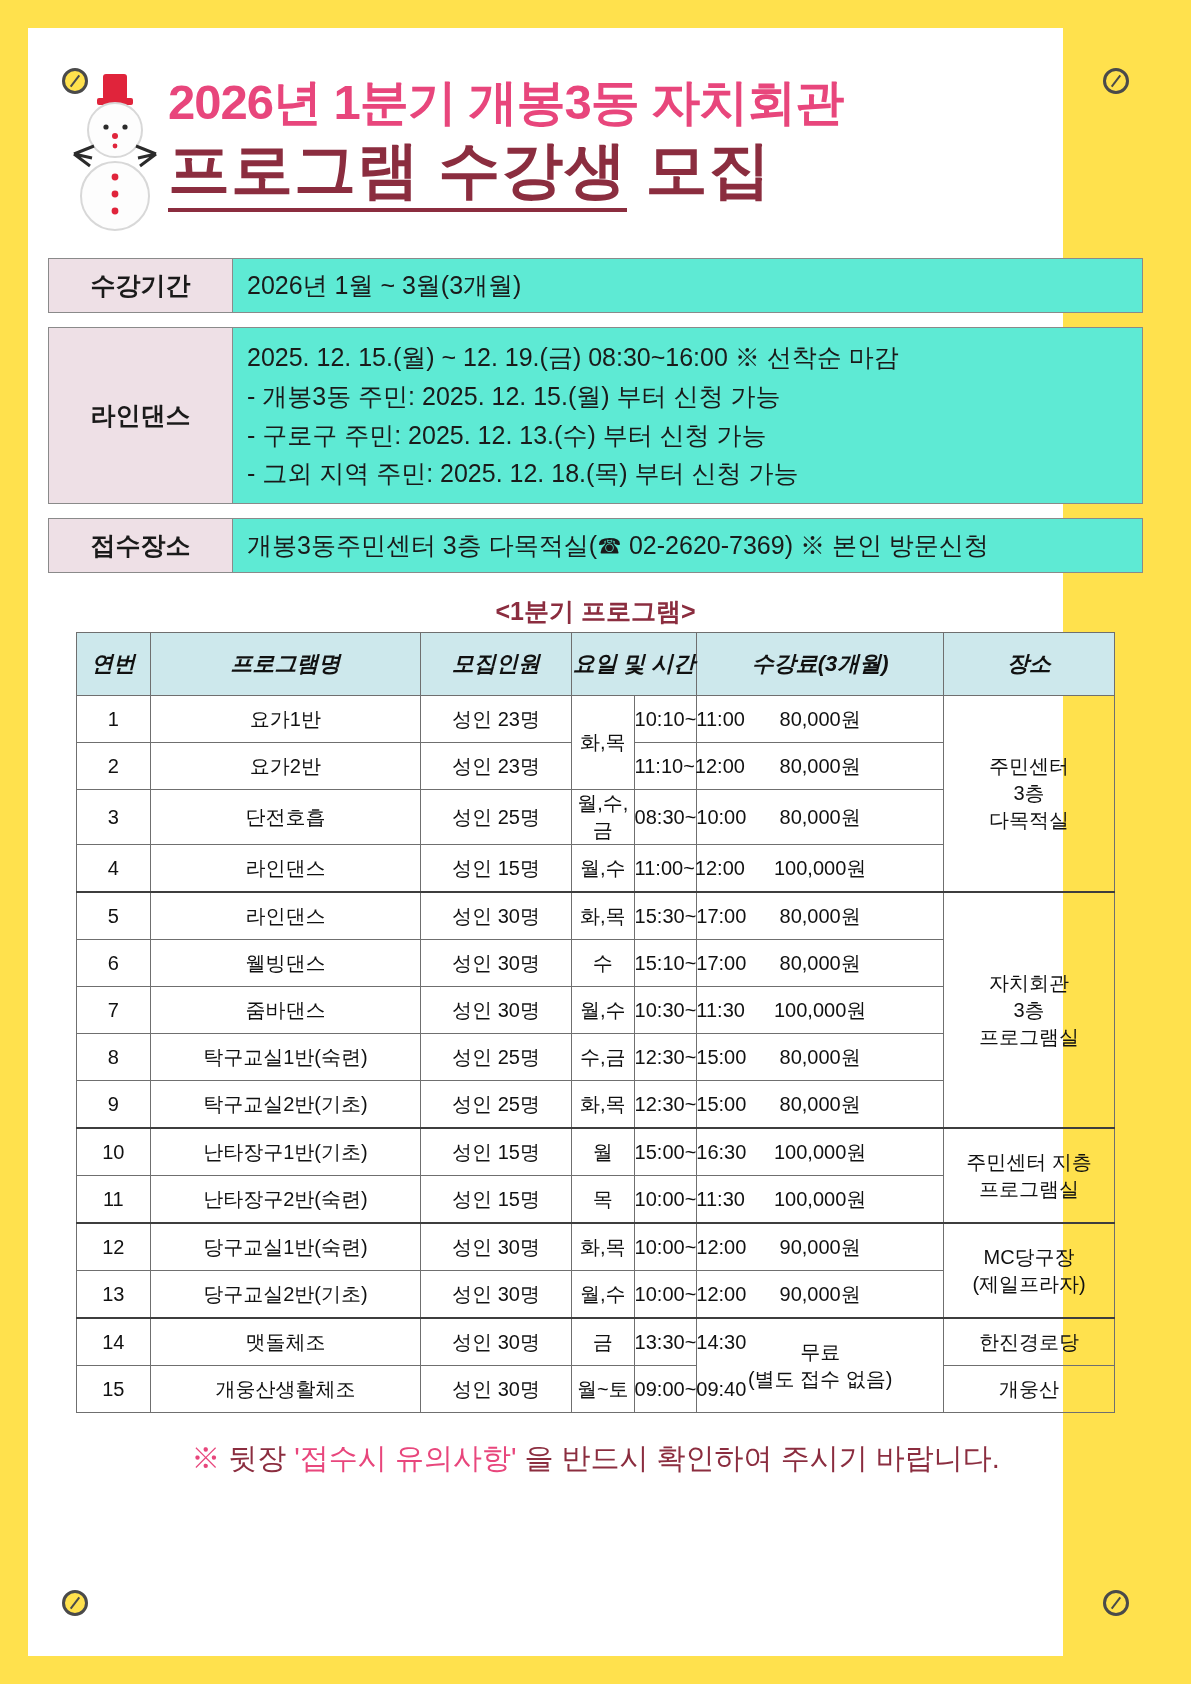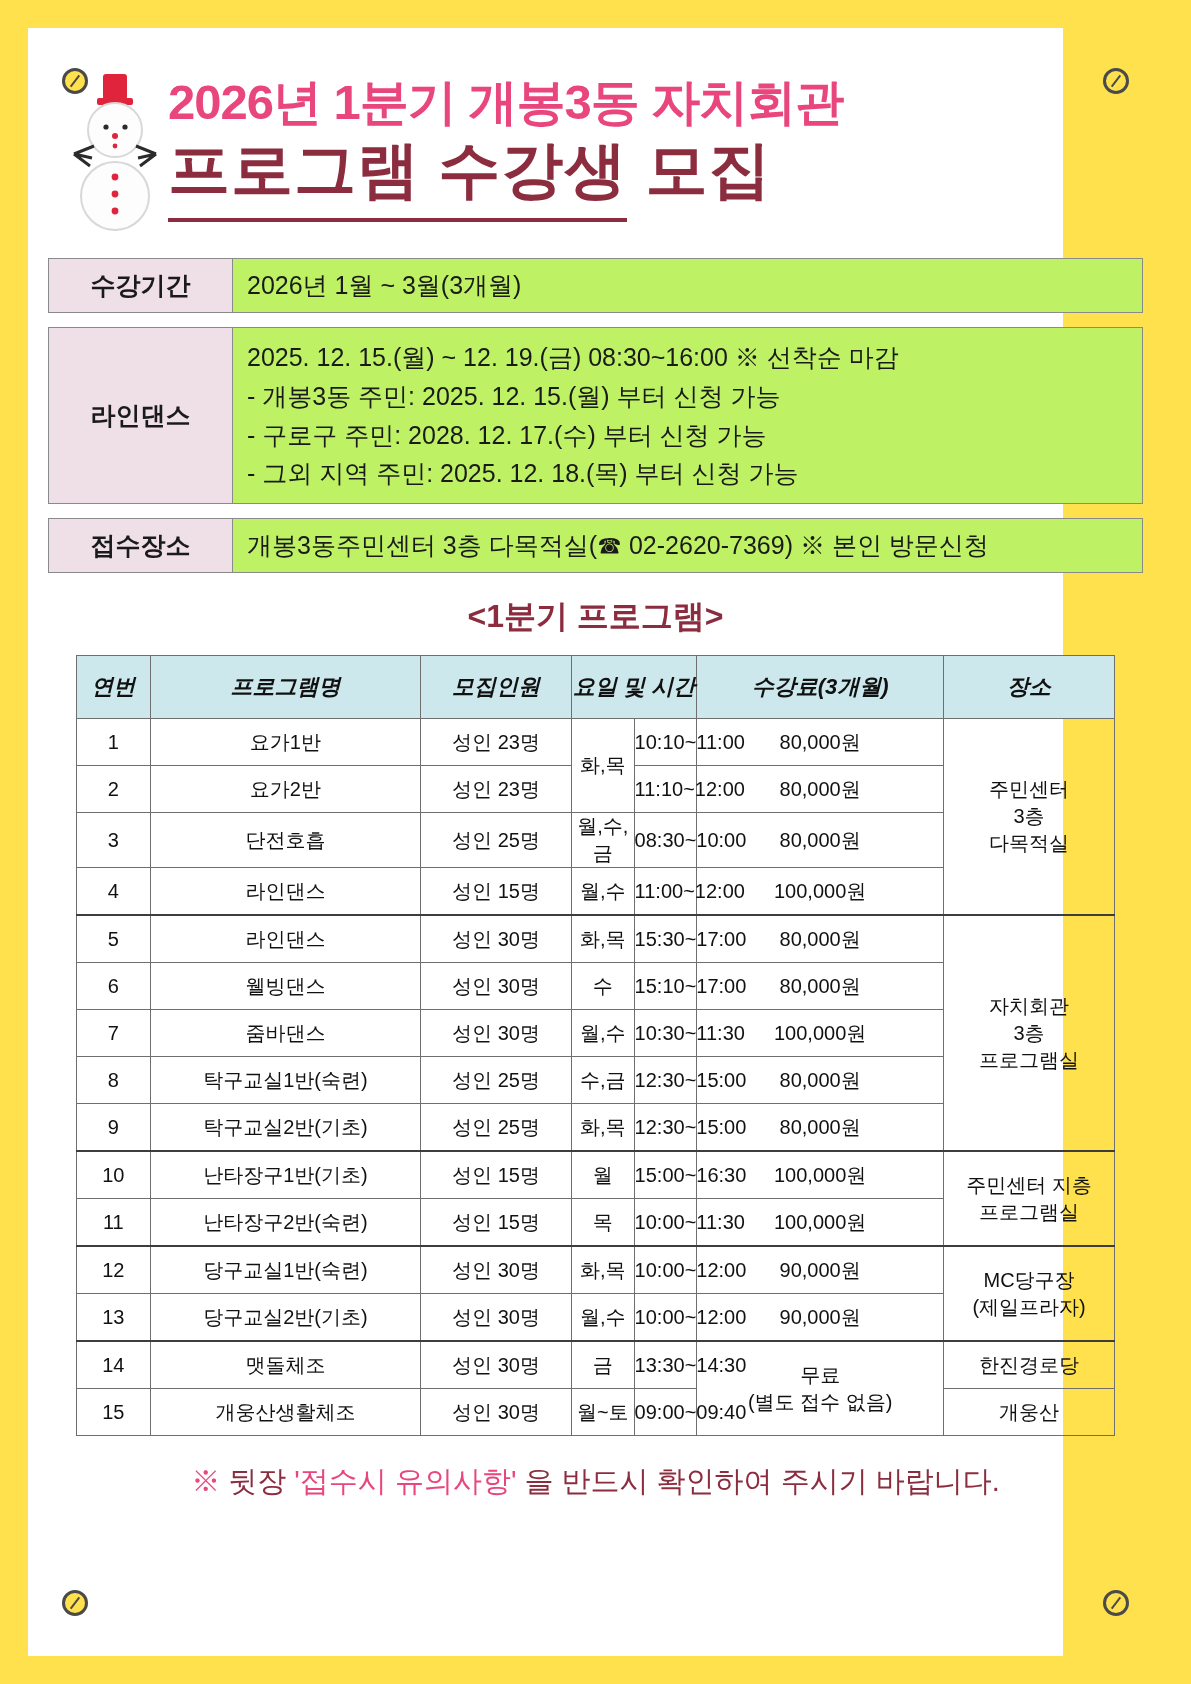--- a/index.html
+++ b/index.html
@@ -103,21 +103,21 @@
     margin-top: 4px;
     font-size: 62px;
     font-weight: bold;
     color: #8b2d3f;
     letter-spacing: 1px;
     line-height: 1.15;
     white-space: nowrap;
   }
   .title-line2 .underlined {
     border-bottom: 4px solid #8b2d3f;
-    padding-bottom: 14px;
+    padding-bottom: 4px;
   }
 
   
   .info-wrap {
     margin: 0 20px;
   }
   .info-table {
     width: 100%;
     border-collapse: collapse;
     margin-bottom: 14px;
@@ -131,34 +131,34 @@
     vertical-align: middle;
   }
   .info-label {
     width: 155px;
     background: #eee0e6;
     text-align: center;
     font-weight: bold;
     font-size: 26px;
   }
   .info-value {
-    background: #bef264;
+    background: #5eead4;
   }
   .info-value .line {
     line-height: 1.55;
     white-space: nowrap;
   }
 
   
   .section-title {
     text-align: center;
-    font-size: 32px;
+    font-size: 25px;
     font-weight: bold;
     color: #8b2d3f;
-    margin: 22px 0 16px 0;
+    margin: 22px 0 4px 0;
   }
 
   
   .prog-wrap {
     margin: 0 48px;
   }
   table.prog {
     width: 100%;
     border-collapse: collapse;
     table-layout: fixed;
@@ -245,21 +245,21 @@
         </tbody>
           </table>
 
         <table class="info-table">
           <tbody>
               <tr>
             <td class="info-label">라인댄스</td>
             <td class="info-value">
               <div class="line">2025. 12. 15.(월) ~ 12. 19.(금) 08:30~16:00  ※ 선착순 마감</div>
               <div class="line"> - 개봉3동 주민: 2025. 12. 15.(월) 부터 신청 가능</div>
-              <div class="line"> - 구로구 주민:   2028. 12. 17.(수) 부터 신청 가능</div>
+              <div class="line"> - 구로구 주민:   2025. 12. 13.(수) 부터 신청 가능</div>
               <div class="line"> - 그외 지역 주민: 2025. 12. 18.(목) 부터 신청 가능</div>
             </td>
           </tr>
         </tbody>
           </table>
 
         <table class="info-table">
           <tbody>
               <tr>
             <td class="info-label">접수장소</td>

